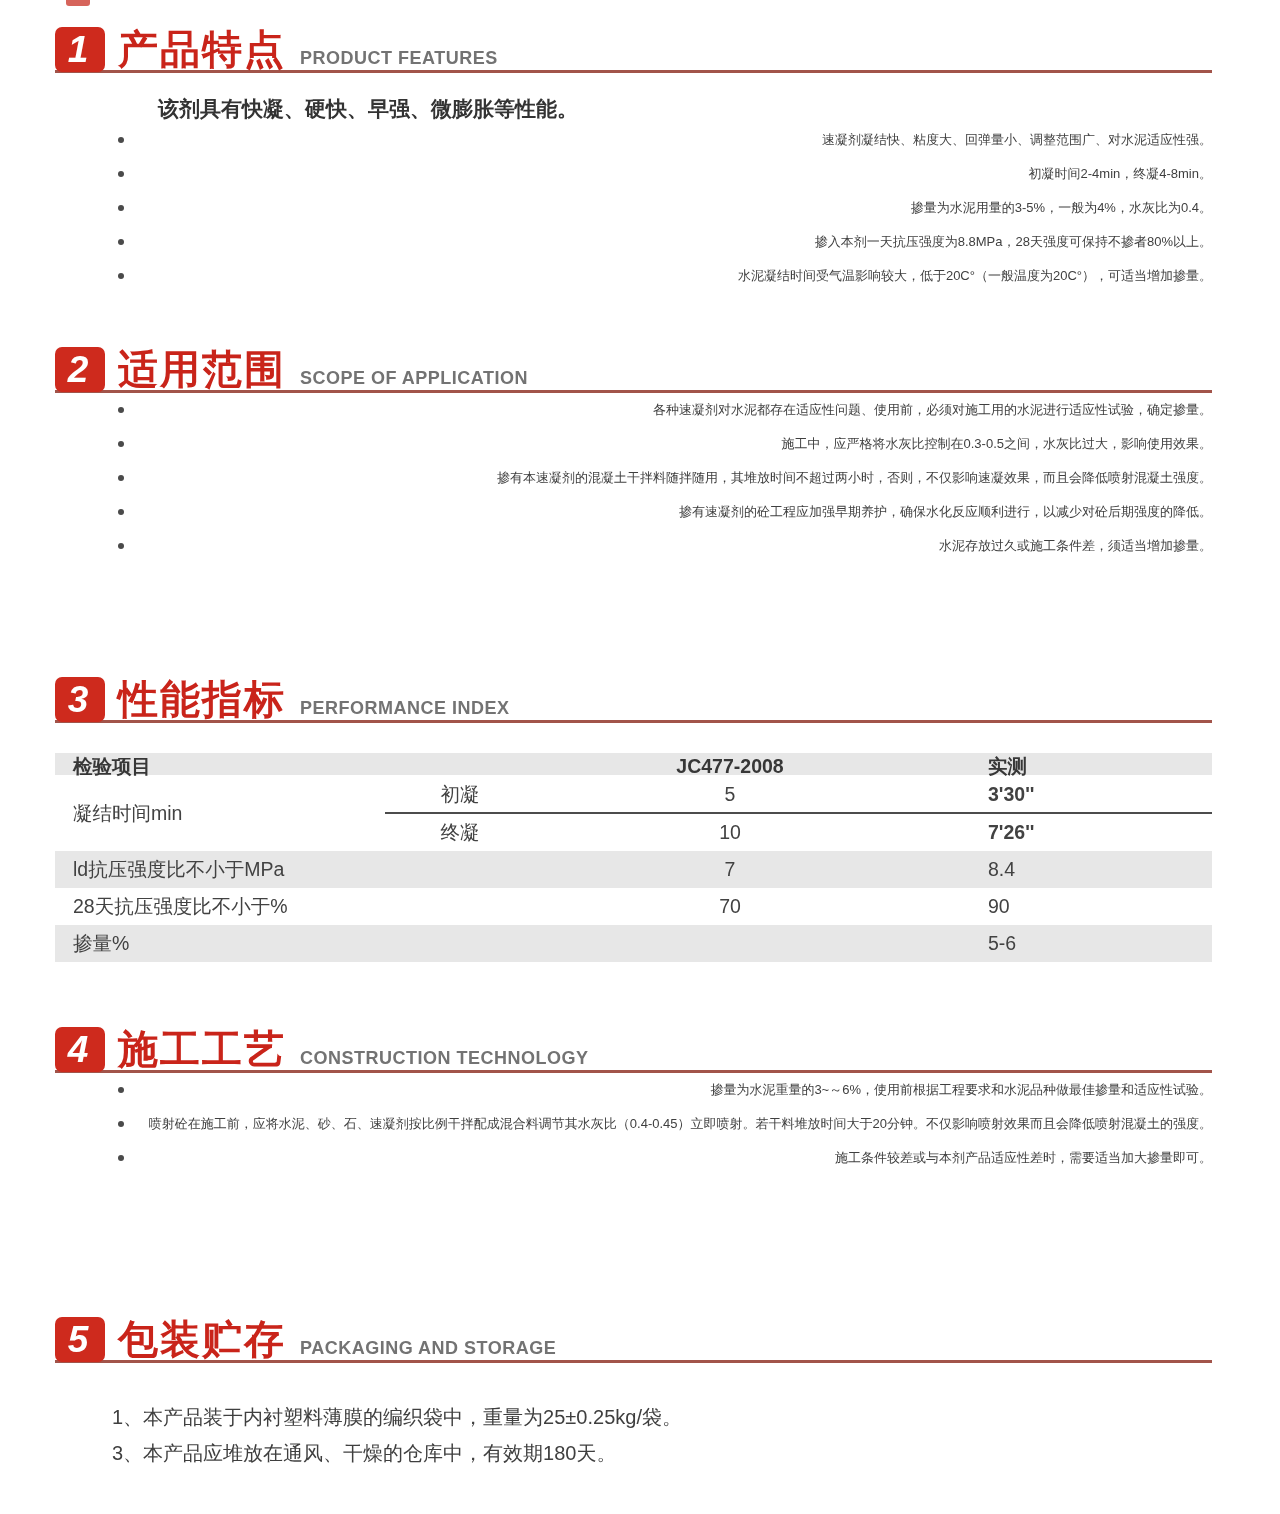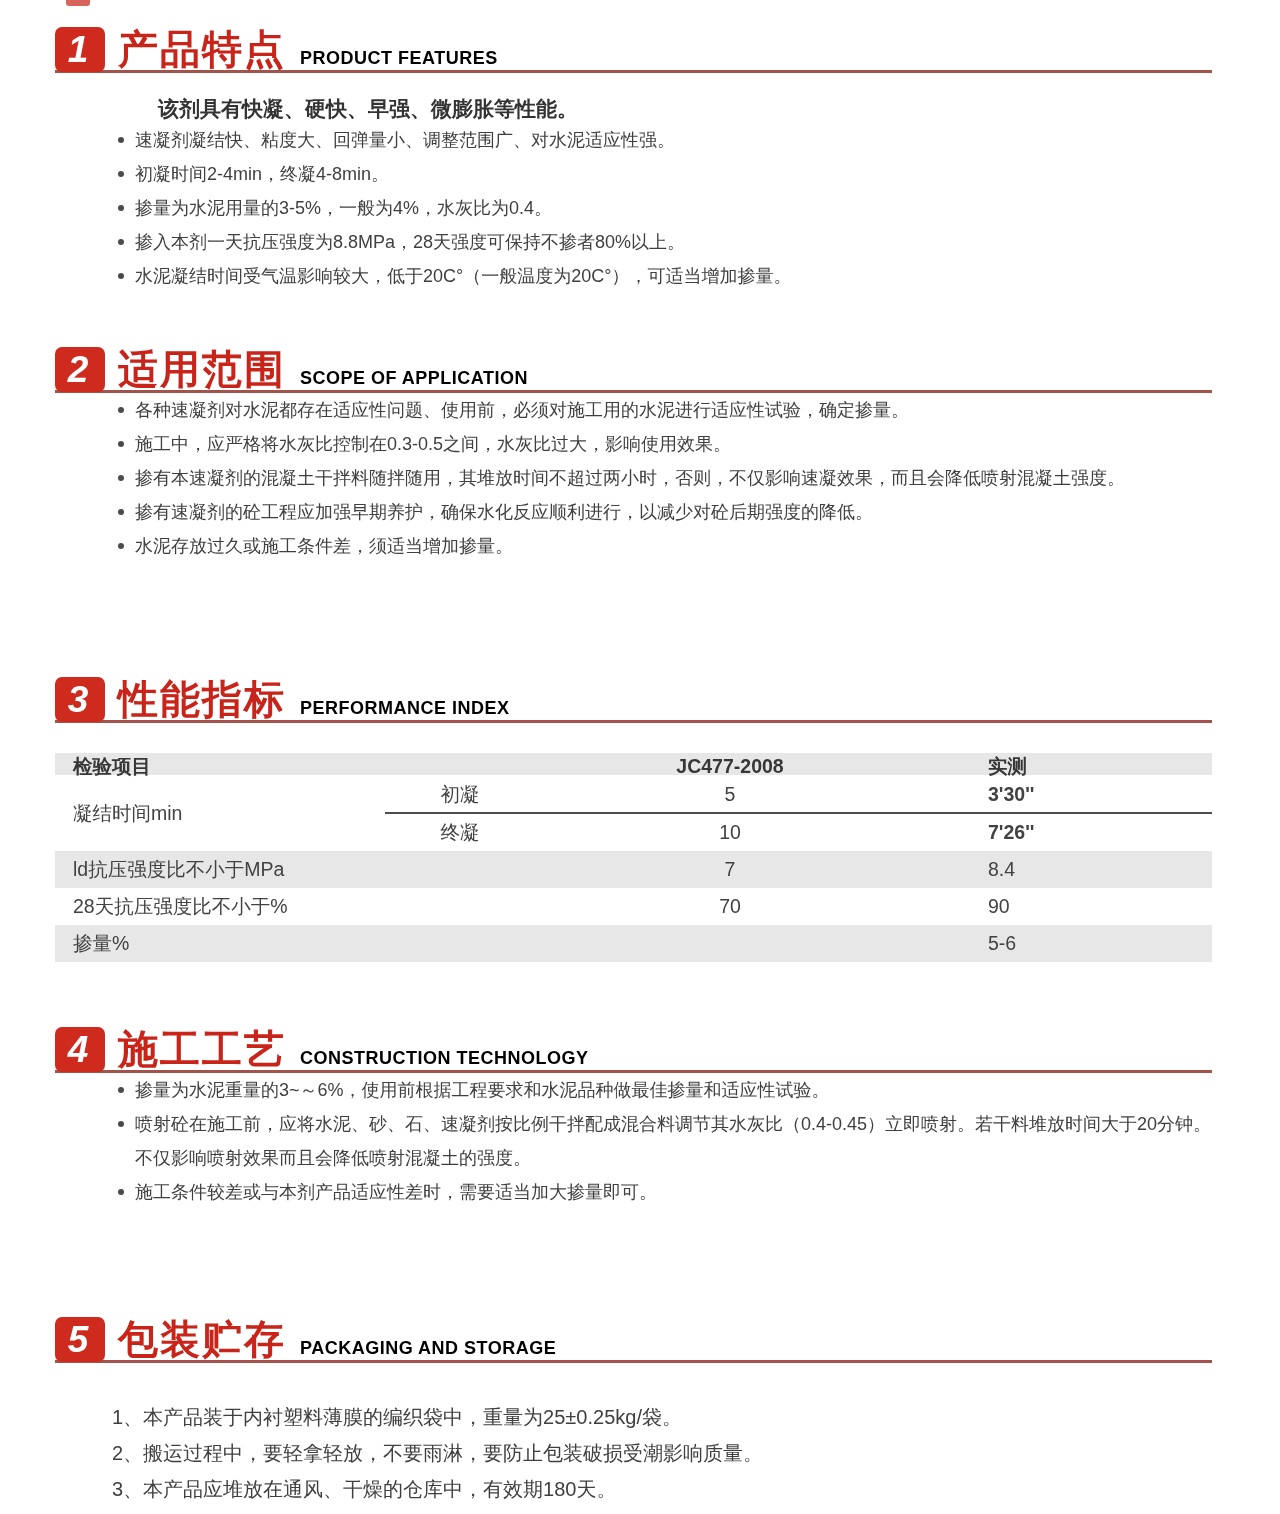--- a/index.html
+++ b/index.html
@@ -12,26 +12,26 @@
 
   .section { position:absolute; left:55px; width:1157px; }
   .sec-header { position:relative; display:flex; align-items:flex-end; border-bottom:3px solid #a2544a; height:48px; }
   .badge {
     width:50px; height:45px; background:#ce2a1d; border-radius:7px;
     color:#ffffff; font-weight:bold; font-style:italic; font-size:37px;
     display:flex; align-items:center; justify-content:center;
     margin-bottom:-2px; flex:0 0 auto; padding-right:4px; box-sizing:border-box;
   }
   .title-zh { color:#c9241a; font-weight:bold; font-size:40px; line-height:40px; margin:0 0 1px 13px; letter-spacing:2px; }
-  .title-en { color:#000000; font-weight:bold; font-size:18px; line-height:18px; margin:0 0 3px 14px; letter-spacing:.5px; white-space:nowrap; }
+  .title-en { color:#737373; font-weight:bold; font-size:18px; line-height:18px; margin:0 0 3px 14px; letter-spacing:.5px; white-space:nowrap; }
 
   .intro { font-weight:bold; color:#333; font-size:21px; margin:22px 0 0 103px; }
 
   ul.bullets { list-style:none; margin:0; padding:0 0 0 63px; }
-  ul.bullets li { position:relative; padding-left:17px; line-height:34px; font-size:18px; color:#3f3f3f; }
+  ul.bullets li { position:relative; padding-left:17px; line-height:34px; font-size:13px; color:#3f3f3f;text-align:right; }
   ul.bullets li::before { content:''; position:absolute; left:0; top:14px; width:6px; height:6px; border-radius:50%; background:#4a4a4a; }
   .b-top1 { margin-top:28px; }
   .b-top2 { margin-top:26px; }
 
   .numbered { margin:36px 0 0 57px; }
   .numbered .n-item { font-size:20px; line-height:36px; color:#3f3f3f; }
 
   
   .ptable { margin-top:30px; font-size:19.5px; color:#424242; }
   .trow { display:grid; grid-template-columns:300px 210px 330px 1fr; align-items:center; }
@@ -153,16 +153,15 @@
 </div>
 
 <div class="section s5">
   <div class="sec-header">
     <div class="badge">5</div>
     <div class="title-zh">包装贮存</div>
     <div class="title-en">PACKAGING AND STORAGE</div>
   </div>
   <div class="numbered">
     <div class="n-item">1、本产品装于内衬塑料薄膜的编织袋中，重量为25±0.25kg/袋。</div>
-    <div class="n-item">2、搬运过程中，要轻拿轻放，不要雨淋，要防止包装破损受潮影响质量。</div>
     <div class="n-item">3、本产品应堆放在通风、干燥的仓库中，有效期180天。</div>
   </div>
 </div>
 
 </body></html>

